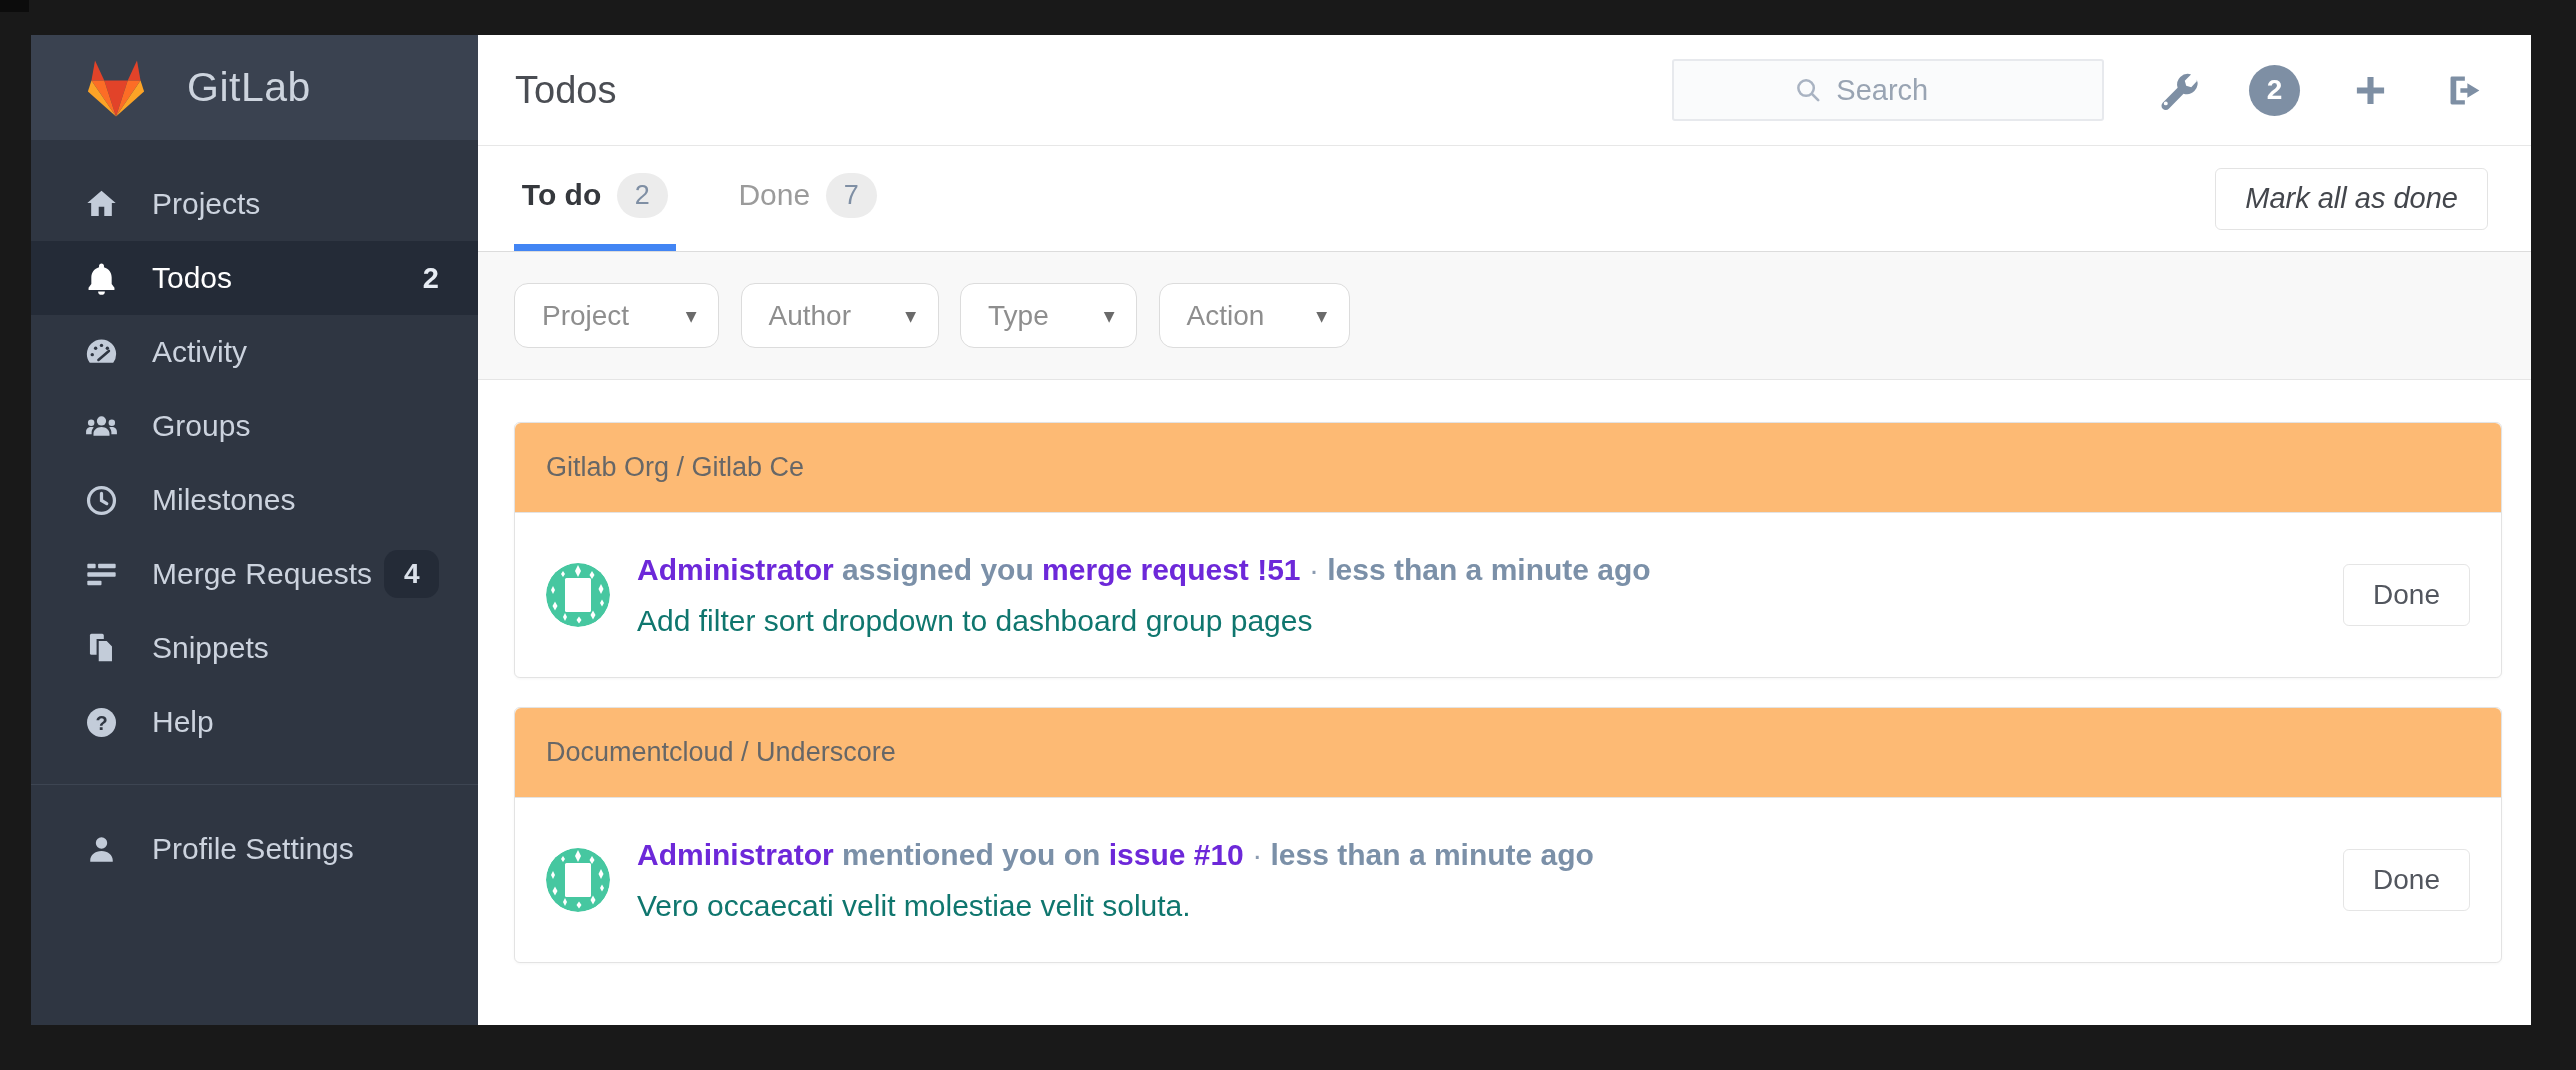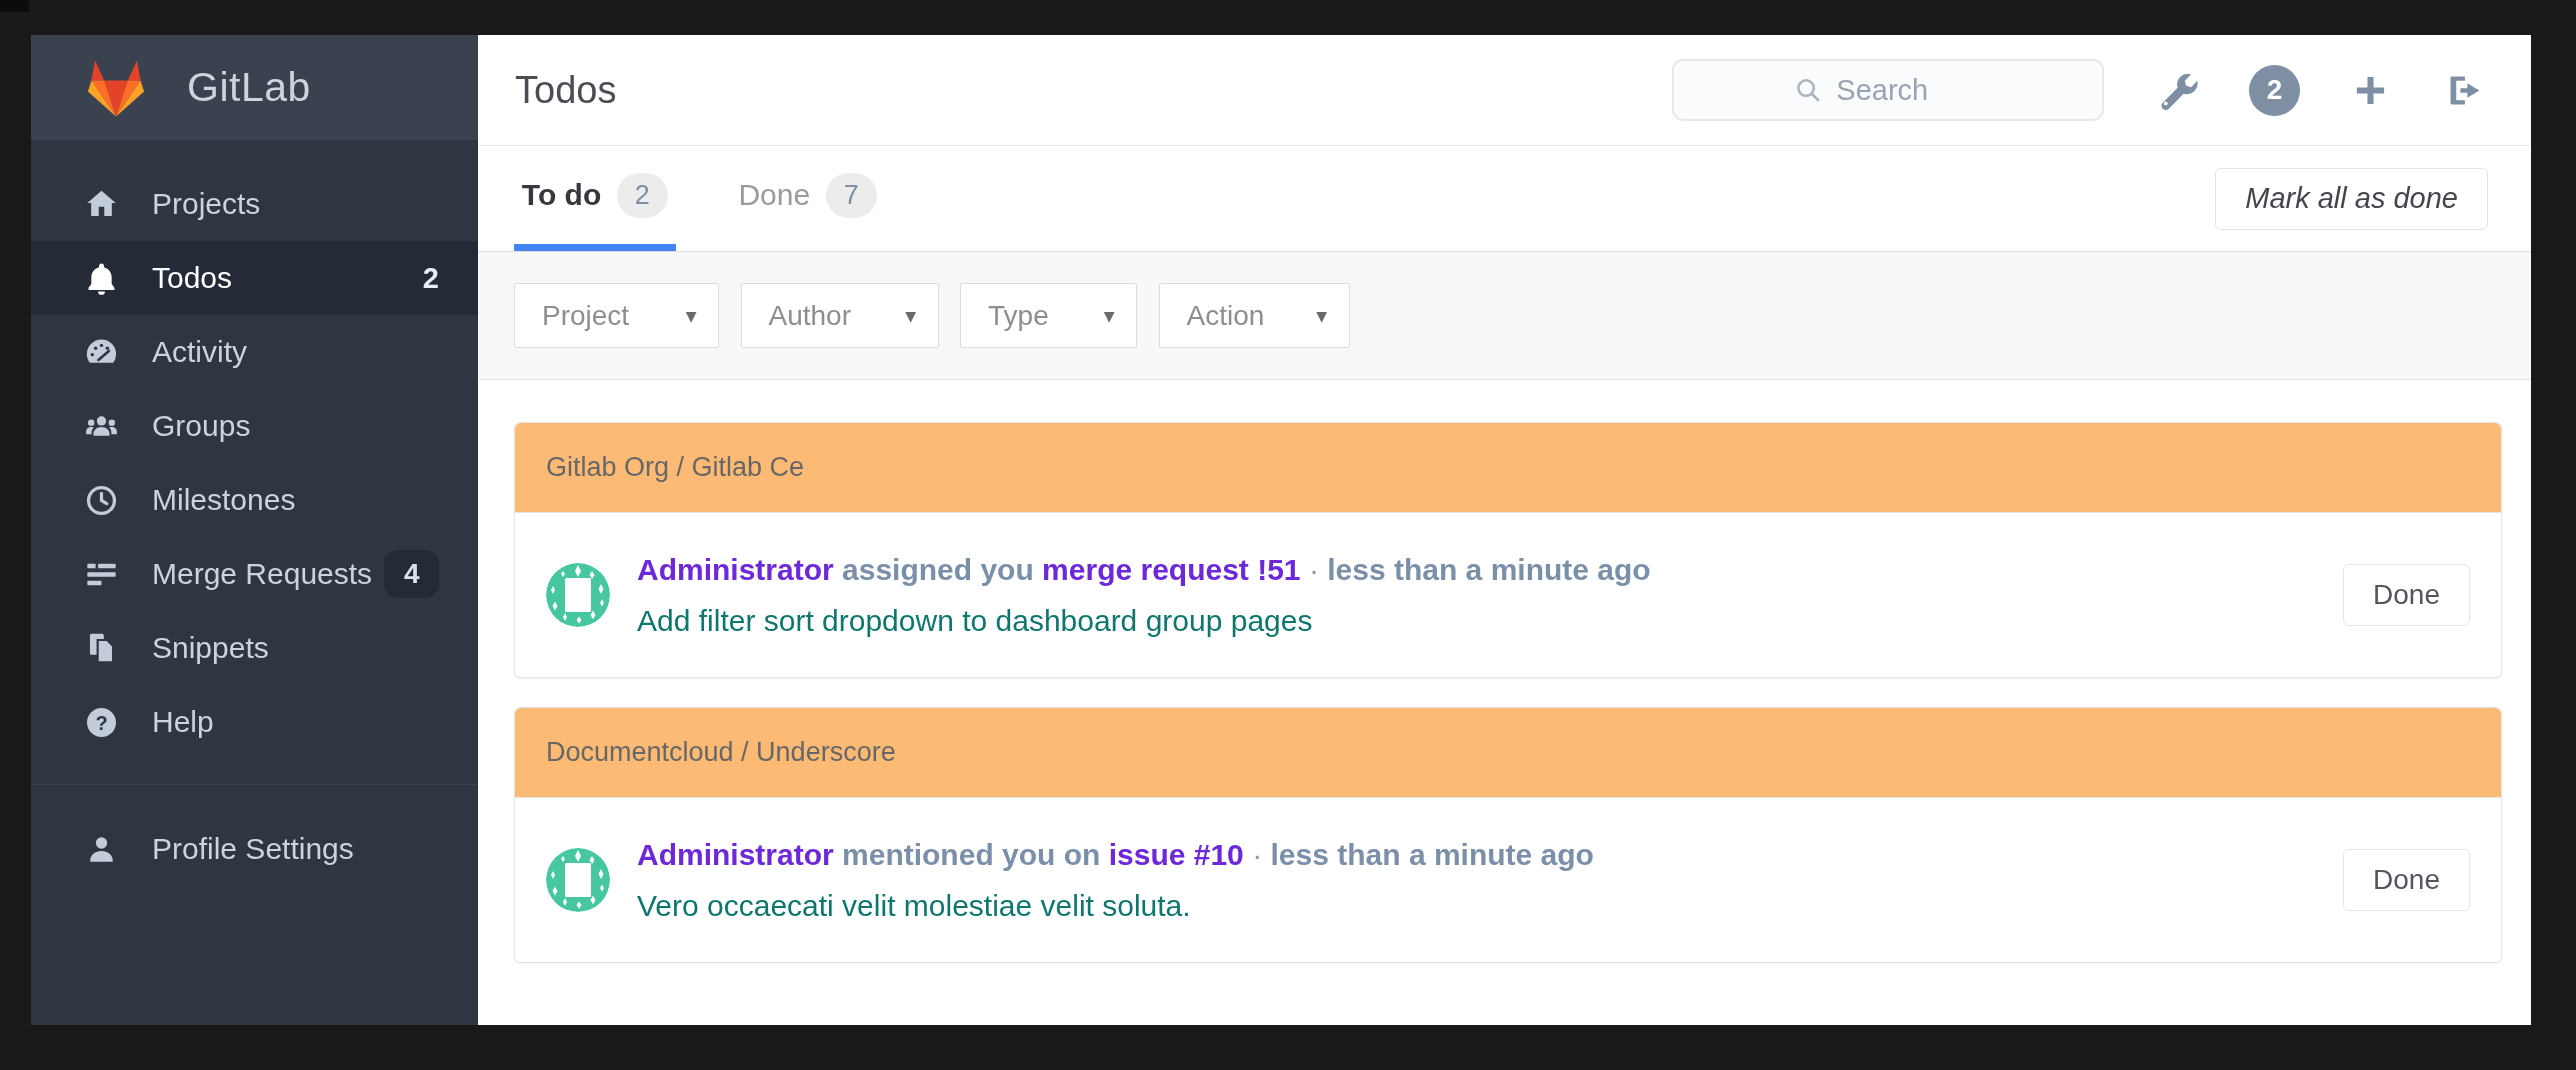--- a/index.html
+++ b/index.html
@@ -34,21 +34,21 @@
   .s-divider { height:1px; background:#3d4552; margin:25.4px 0 27px 0; }
   .sidebar-spacer { height:27px; }
 
   
   .content { flex:1; display:flex; flex-direction:column; background:#ffffff; min-width:0; }
 
   .page-header { height:111px; border-bottom:1px solid #e7e7e7; display:flex; align-items:center; padding:0 43px 0 37px; }
   .page-title { font-size:38px; color:#4a4d53; font-weight:400; }
   .header-spacer { flex:1; }
   .search-box {
-    width:432px; height:62px; background:#fafbfc; border:2px solid #e7e9ed; border-radius:11px;
+    width:432px; height:62px; background:#fafbfc; border:2px solid #e7e9ed; border-radius:3px;
     display:flex; align-items:center; justify-content:center; margin-right:51px;
   }
   .search-box input {
     border:none; outline:none; background:transparent; font-size:29px; color:#5c6570; width:146px;
     font-family:"Liberation Sans","DejaVu Sans",sans-serif;
   }
   .search-box input::placeholder { color:#99a4b3; opacity:1; }
   .search-glyph { margin-right:13.7px; display:flex; }
   .hdr-icons { display:flex; align-items:center; gap:47px; color:#7e8fa4; }
   .hdr-icon { width:47px; height:47px; display:flex; align-items:center; justify-content:center; cursor:pointer; }
@@ -59,21 +59,21 @@
   .tabs-row { height:105px; display:flex; align-items:stretch; padding:0 43px 0 36px; }
   .tabs { display:flex; gap:55px; }
   .tab { display:flex; align-items:center; gap:15.6px; padding:0 7.8px; border-bottom:7.8px solid transparent; cursor:pointer; font-size:30px; color:#9b9b9b; }
   .tab.active { border-bottom-color:#4285f4; color:#35383d; font-weight:700; }
   .tab-badge { background:#ececec; color:#7f8fa4; border-radius:976px; min-width:51px; height:45px; padding:0 15.6px; display:flex; align-items:center; justify-content:center; font-size:27px; font-weight:400; }
   .tabs-spacer { flex:1; }
   .mark-all-btn { align-self:center; background:#ffffff; border:1px solid #e3e3e3; border-radius:5.9px; height:62px; padding:0 29px; font-size:29px; color:#43464c; cursor:pointer; font-family:inherit;font-style:italic; }
 
   
   .filter-band { height:129px; background:#f8f8f8; border-top:1px solid #dcdcdc; border-bottom:1px solid #e5e5e5; display:flex; align-items:center; gap:21.5px; padding-left:36px; }
-  .dropdown { background:#ffffff; border:1px solid #dcdcdc; border-radius:2px; height:65px; display:flex; align-items:center; justify-content:space-between; padding:0 21.5px 0 27px; cursor:pointer; }
+  .dropdown { background:#ffffff; border:1px solid #dcdcdc; border-radius:14px; height:65px; display:flex; align-items:center; justify-content:space-between; padding:0 21.5px 0 27px; cursor:pointer; }
   .dropdown .dd-label { font-size:28px; color:#8e8e8e; }
   .dropdown .dd-caret { font-size:21.5px; color:#6a6a6a; margin-left:29px; }
   .dd-project { width:205px; } .dd-author { width:198px; } .dd-type { width:177px; } .dd-action { width:191px; }
 
   
   .list-area { flex:1; padding:42px 29px 0 36px; overflow:hidden; }
   .panel { border:1px solid #e3e3e3; border-radius:5.9px; margin-bottom:29px; box-shadow:0 1px 2.9px rgba(0,0,0,0.04); background:#fff; }
   .panel-header { background:#fdba74; border-bottom:1px solid #e3e3e3; border-radius:5.9px 5.9px 0 0; padding:29px 31px; font-size:27px; color:#676767; }
   .panel-body { display:flex; align-items:center; padding:25.4px 31px; min-height:164px; }
   .avatar { width:64px; height:64px; flex:0 0 64px; margin-right:27px; border-radius:50%; }

